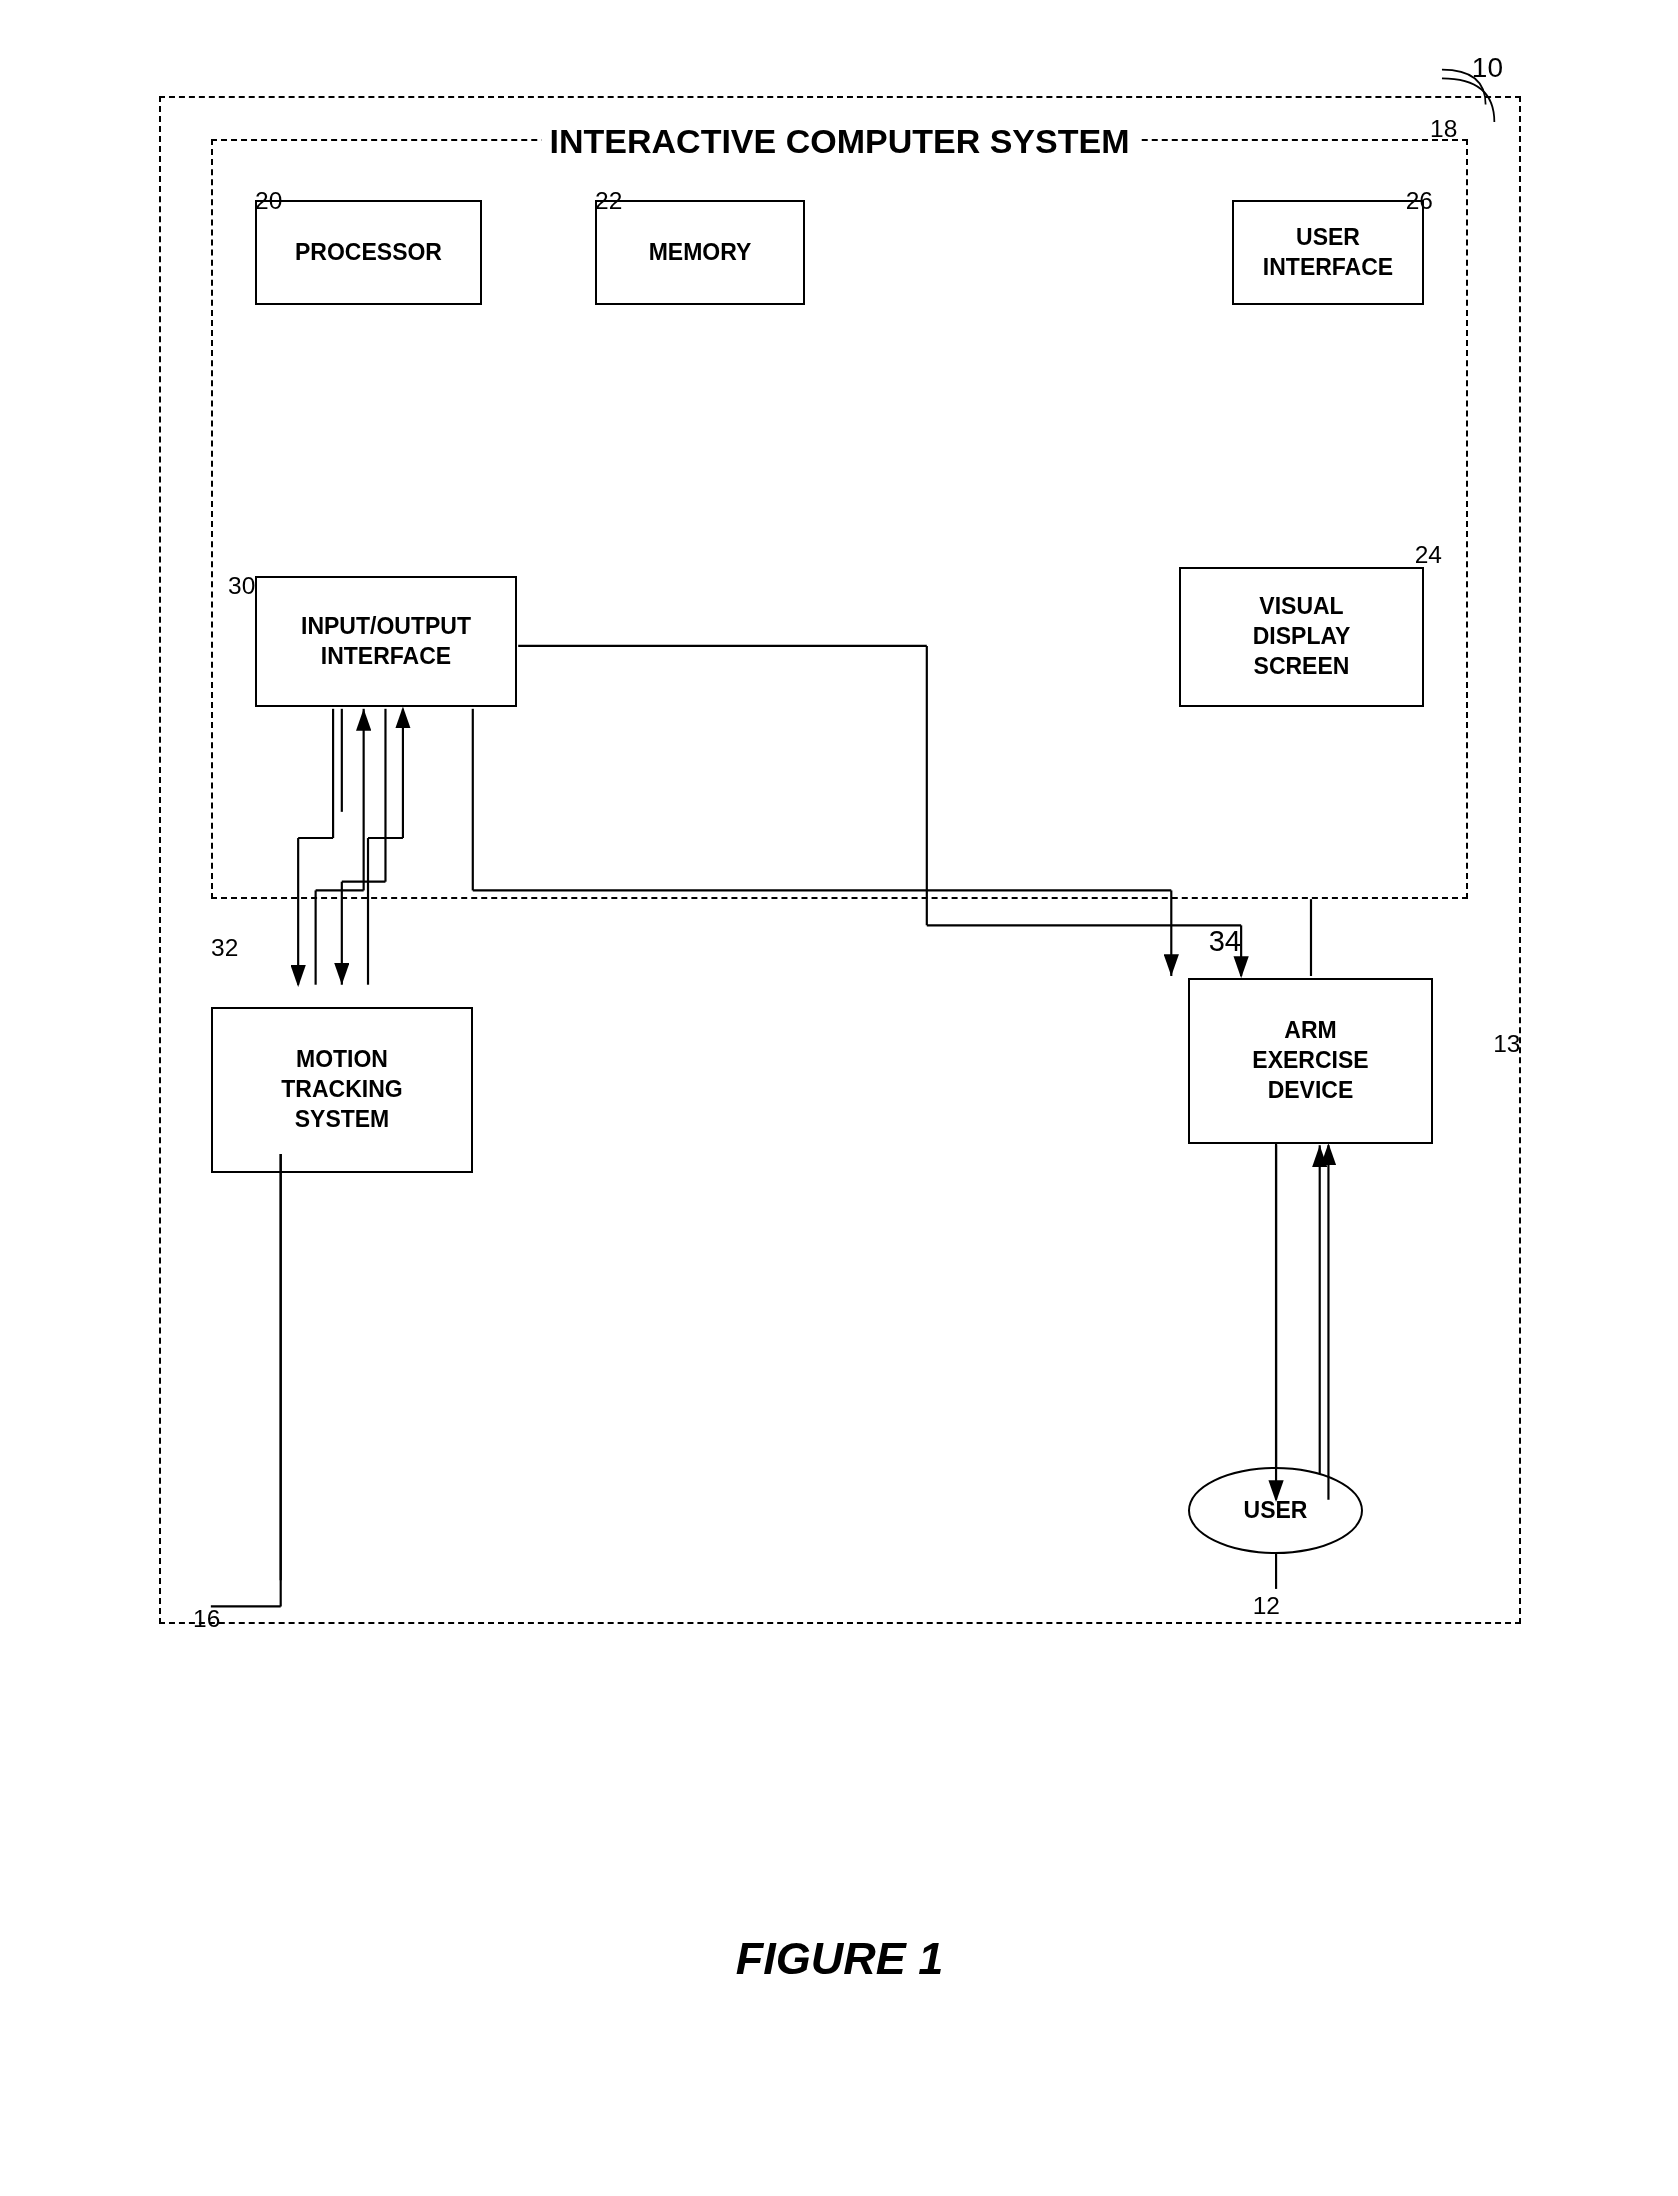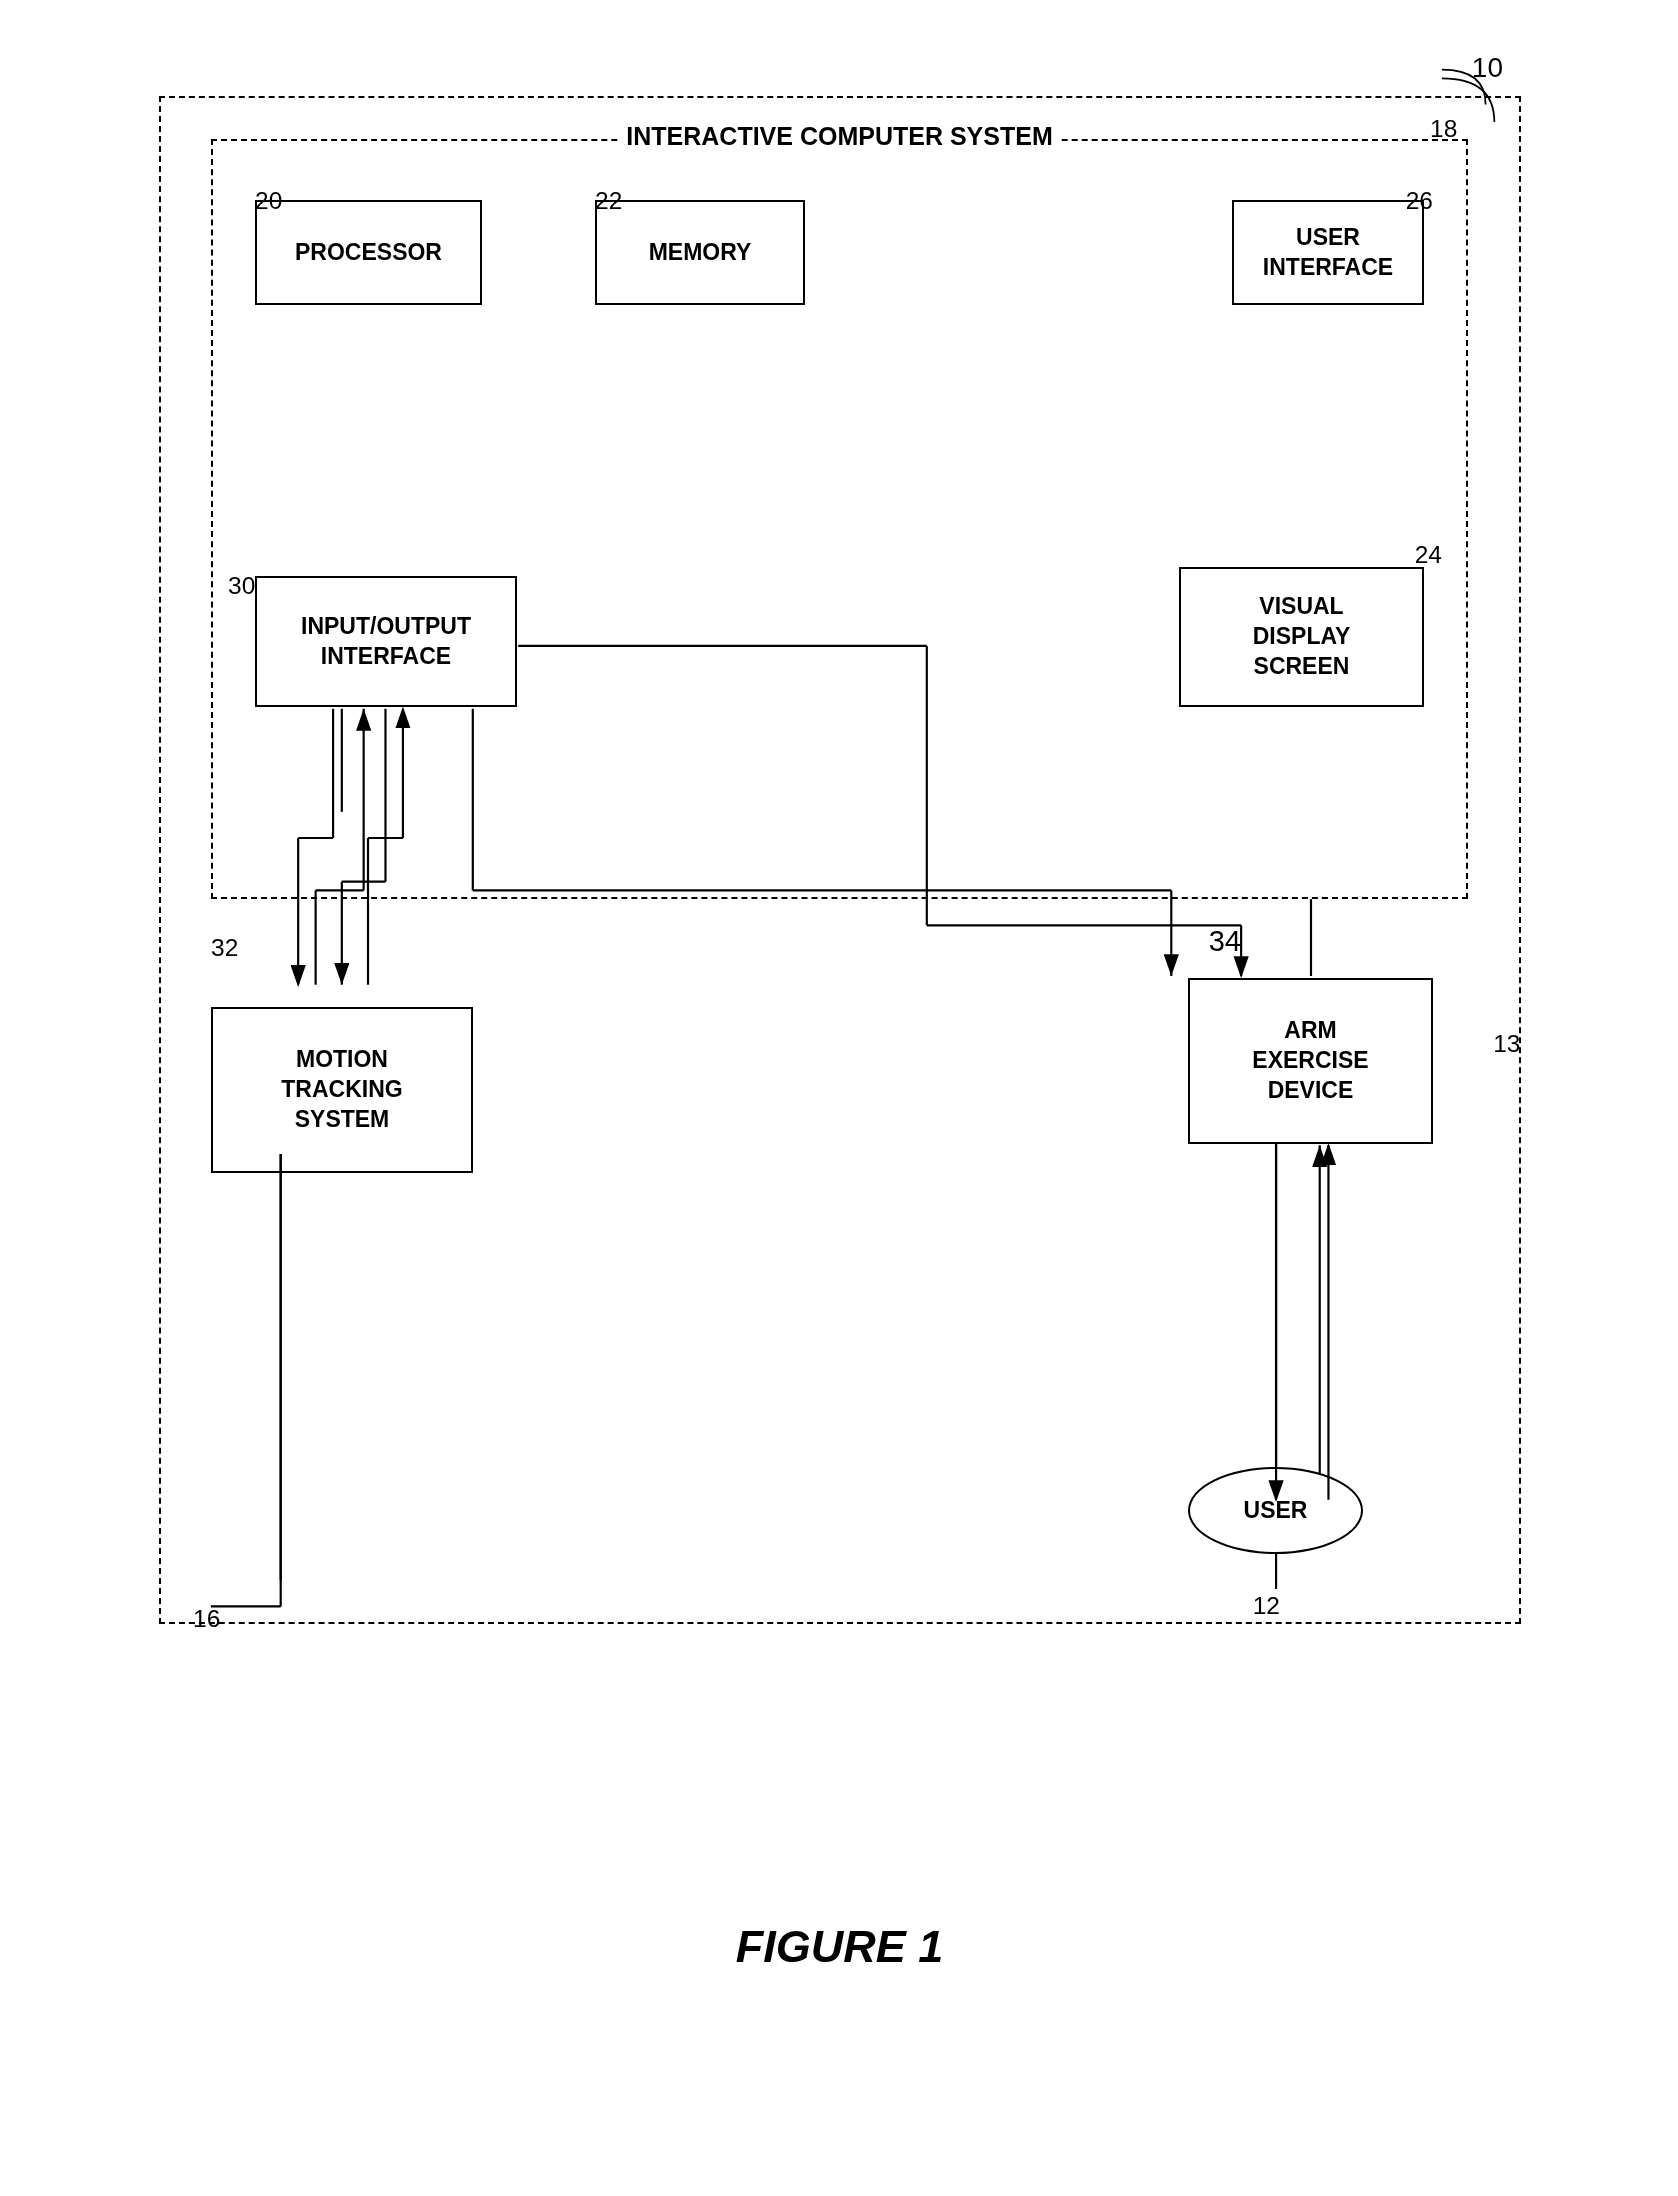--- a/index.html
+++ b/index.html
@@ -49,21 +49,21 @@
       height: 760px;
       border: 2.6px dashed #000;
     }
     .ics-label {
       position: absolute;
       top: -19px;
       left: 50%;
       transform: translateX(-50%);
       background: #fff;
       padding: 0 8.7px;
-      font-size: 25px;
+      font-size: 34px;
       font-weight: bold;
       white-space: nowrap;
     }
     .ics-ref {
       position: absolute;
       top: -26px;
       right: 17.5px;
       font-size: 24.5px;
     }
 
@@ -219,21 +219,21 @@
     
     .box-text {
       font-size: 23px;
       font-weight: bold;
       text-align: center;
       line-height: 1.3;
     }
 
     
     .figure-label {
-      margin-top: 35px;
+      margin-top: 47px;
       font-size: 45px;
       font-weight: bold;
       font-style: italic;
       text-align: center;
     }
 
     
     .ref-num {
       font-size: 24.5px;
       color: #000;

